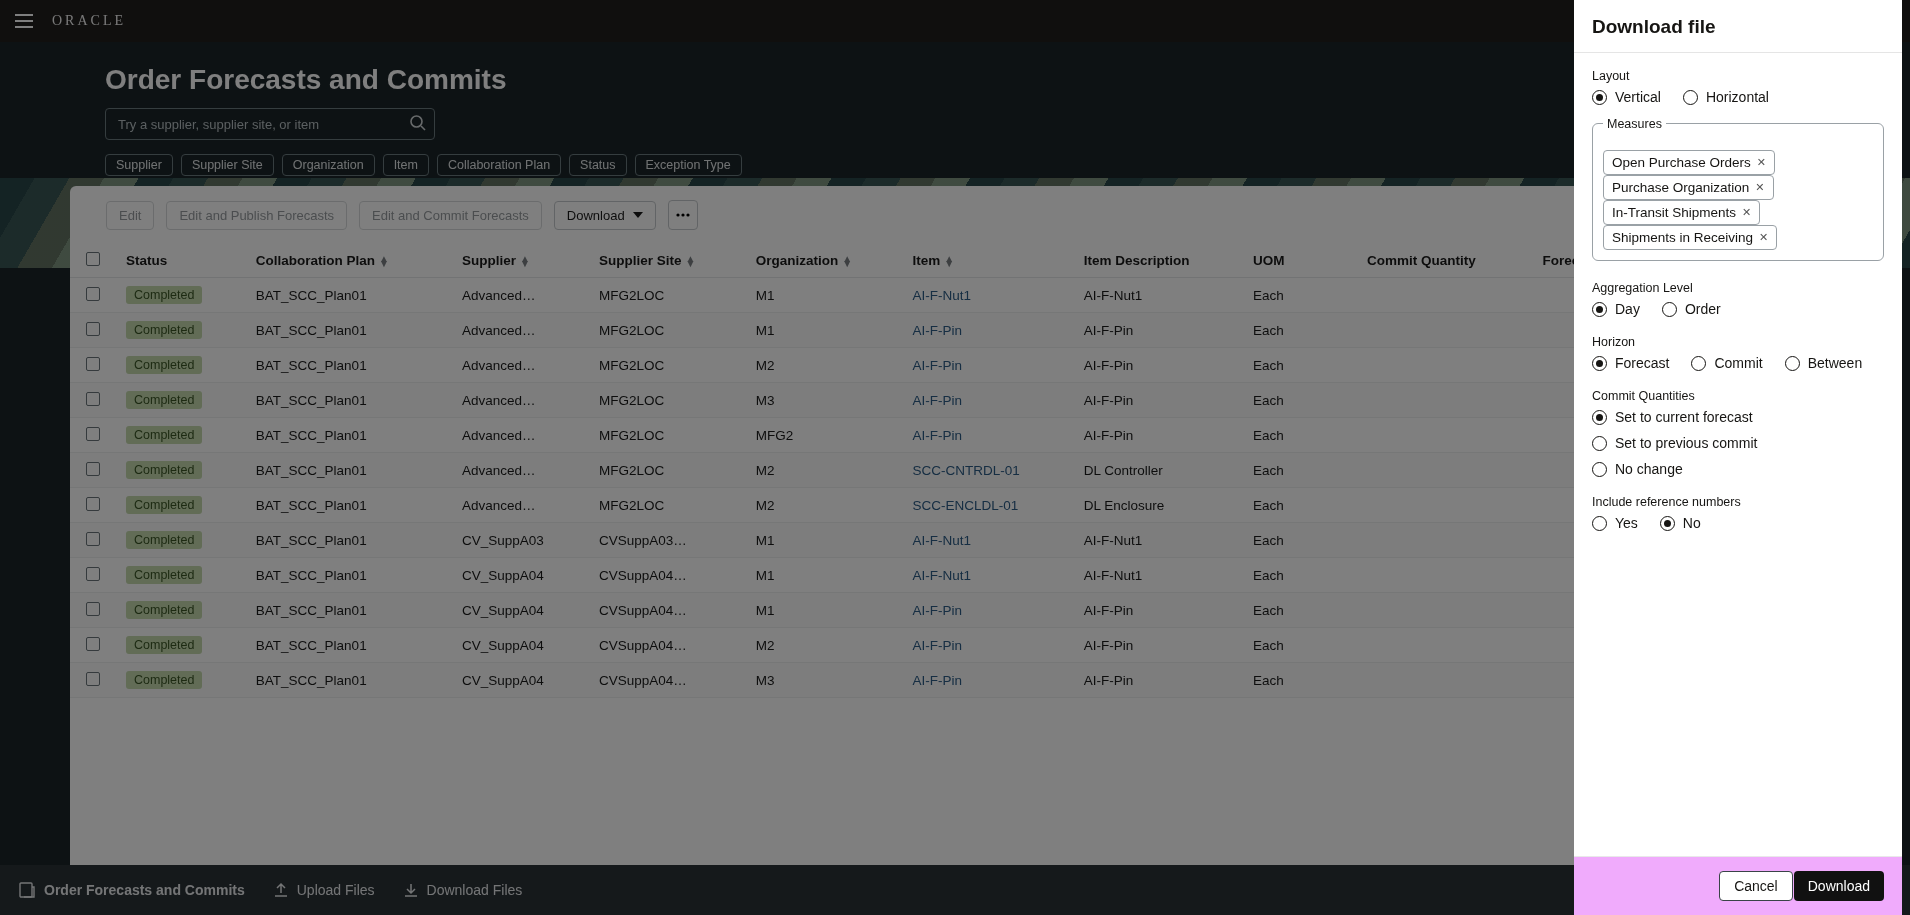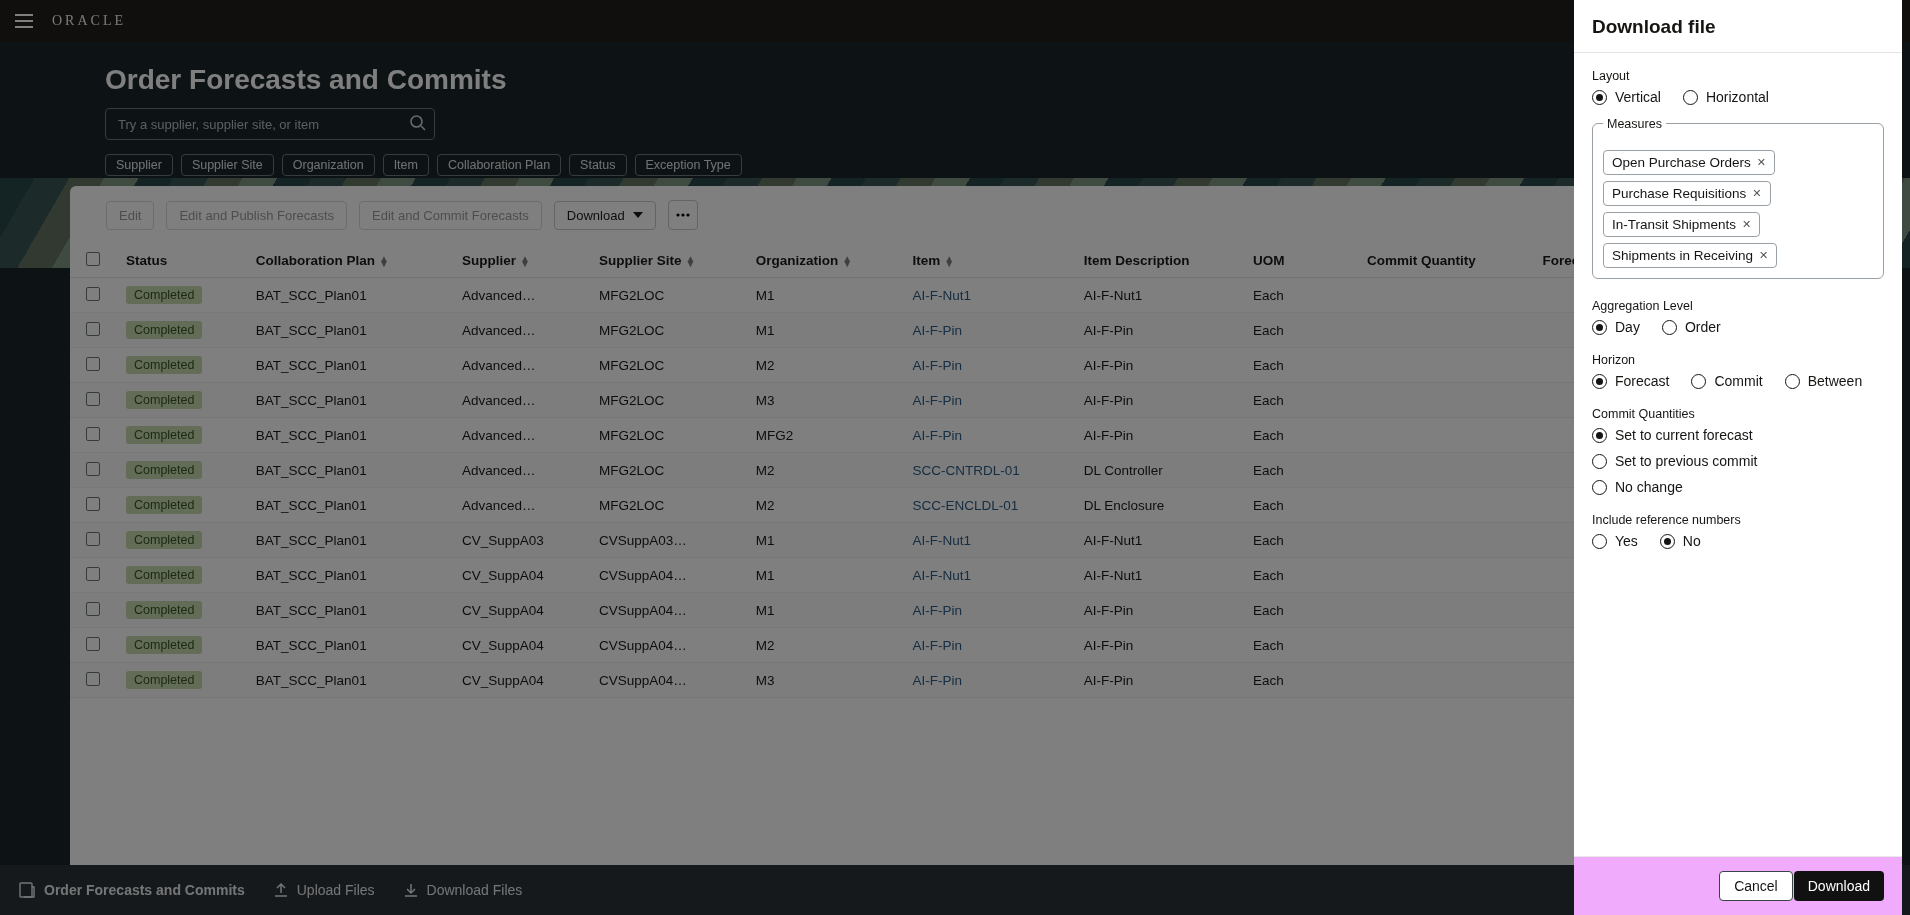--- a/index.html
+++ b/index.html
@@ -54,21 +54,21 @@
 .drawer-title { font-size: 19px; font-weight: 800; }
 .drawer-body { padding: 16px 18px; overflow-y: auto; flex: 1; background:#fff; }
 .sec-label { font-size: 12.5px; font-weight: 500; color: #161513; margin-bottom: 6px; }
 .radio-row { display: flex; gap: 22px; margin-bottom: 18px; }
 .radio-col { display: flex; flex-direction: column; gap: 10px; margin-bottom: 18px; }
 .radio { display: flex; align-items: center; gap: 8px; cursor: pointer; font-size: 14px; }
 .ro { width: 15px; height: 15px; border-radius: 50%; border: 1.5px solid #161513; display: inline-flex; align-items: center; justify-content: center; }
 .ro.sel::after { content: ""; width: 7px; height: 7px; border-radius: 50%; background: #161513; }
 .chipbox { border: 1px solid #9aa1a6; border-radius: 6px; padding: 10px; margin-bottom: 20px; }
 .chipbox .sec-label { position: relative; top: -19px; background: #fff; display: inline-block; padding: 0 4px; margin-bottom: -10px; }
-.chips { display: flex; flex-wrap: wrap; gap: 6px; align-items: flex-end; }
+.chips { display: flex; flex-wrap: wrap; gap: 0; align-items: flex-end; }
 .chip { border: 1px solid #9aa1a6; border-radius: 4px; padding: 4px 8px; font-size: 13.5px; display: inline-flex; align-items: center; gap: 6px; background: #fff; }
 .chip .x { cursor: pointer; color: #555; font-size: 11px; }
 .drawer-foot { padding: 14px 18px; display: flex; justify-content: flex-end; gap: 1px; background: #f0abfc; border-top: 1px solid #e9e9e9; }
 .btn-sec { border: 1px solid #3a4348; background: #fff; color: #161513; border-radius: 4px; padding: 6px 14px; cursor: pointer; font-size: 14px; }
 .btn-pri { border: none; background: #111; color: #fff; border-radius: 4px; padding: 6px 14px; cursor: pointer; font-size: 14px; }
 svg { display: block; }
 tbody tr:nth-child(even) { background:#fafbfb; }
 </style>
 </head>
 <body>
@@ -357,21 +357,21 @@
     </div>
 
     <div class="chipbox">
       <div class="sec-label">Measures</div>
       <div class="chips" id="measures-chips">
           <span class="chip">
             <span>Open Purchase Orders</span>
             <span class="x">✕</span>
           </span>
           <span class="chip">
-            <span>Purchase Requisitions</span>
+            <span>Purchase Organization</span>
             <span class="x">✕</span>
           </span>
           <span class="chip">
             <span>In-Transit Shipments</span>
             <span class="x">✕</span>
           </span>
           <span class="chip">
             <span>Shipments in Receiving</span>
             <span class="x">✕</span>
           </span>

